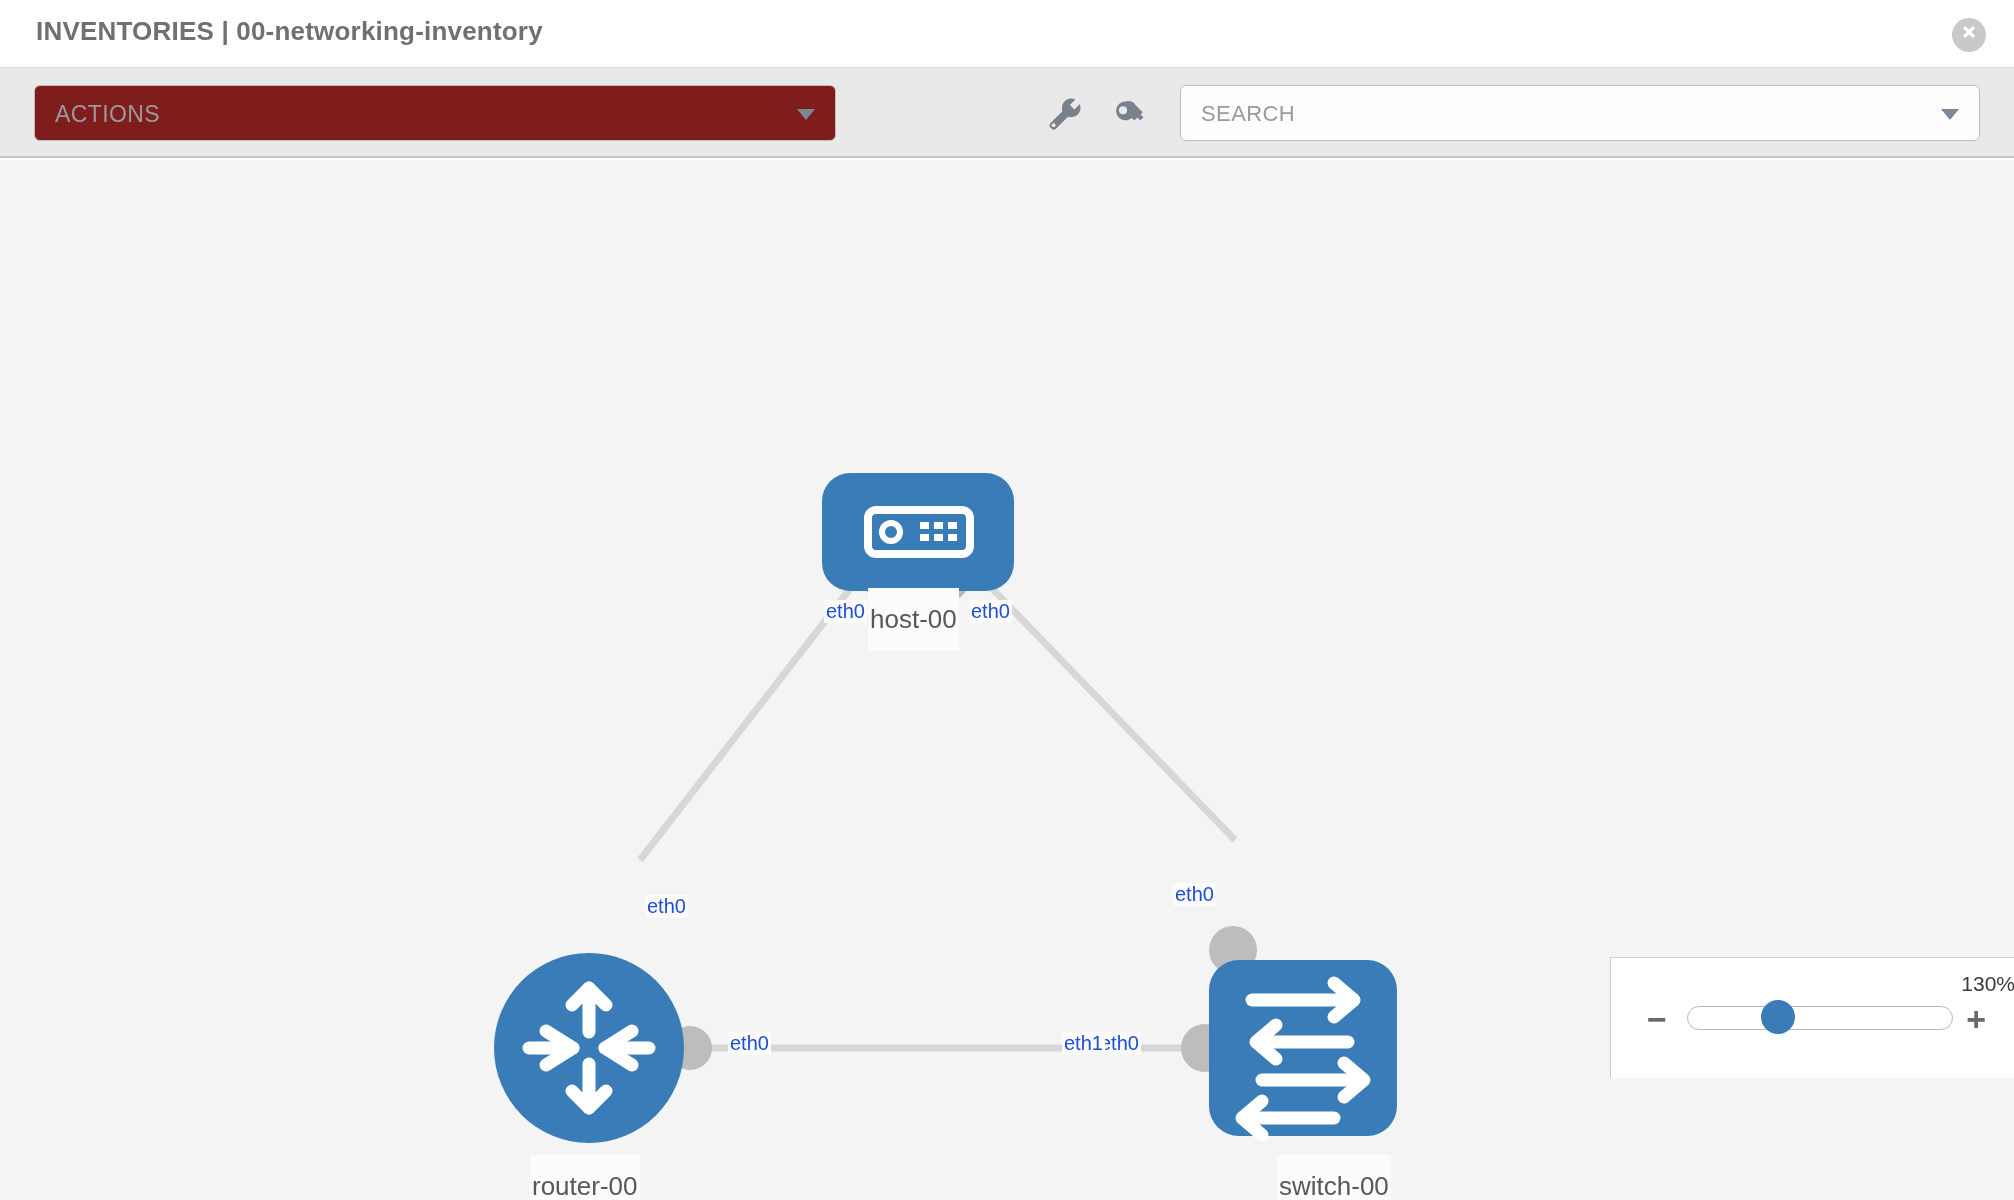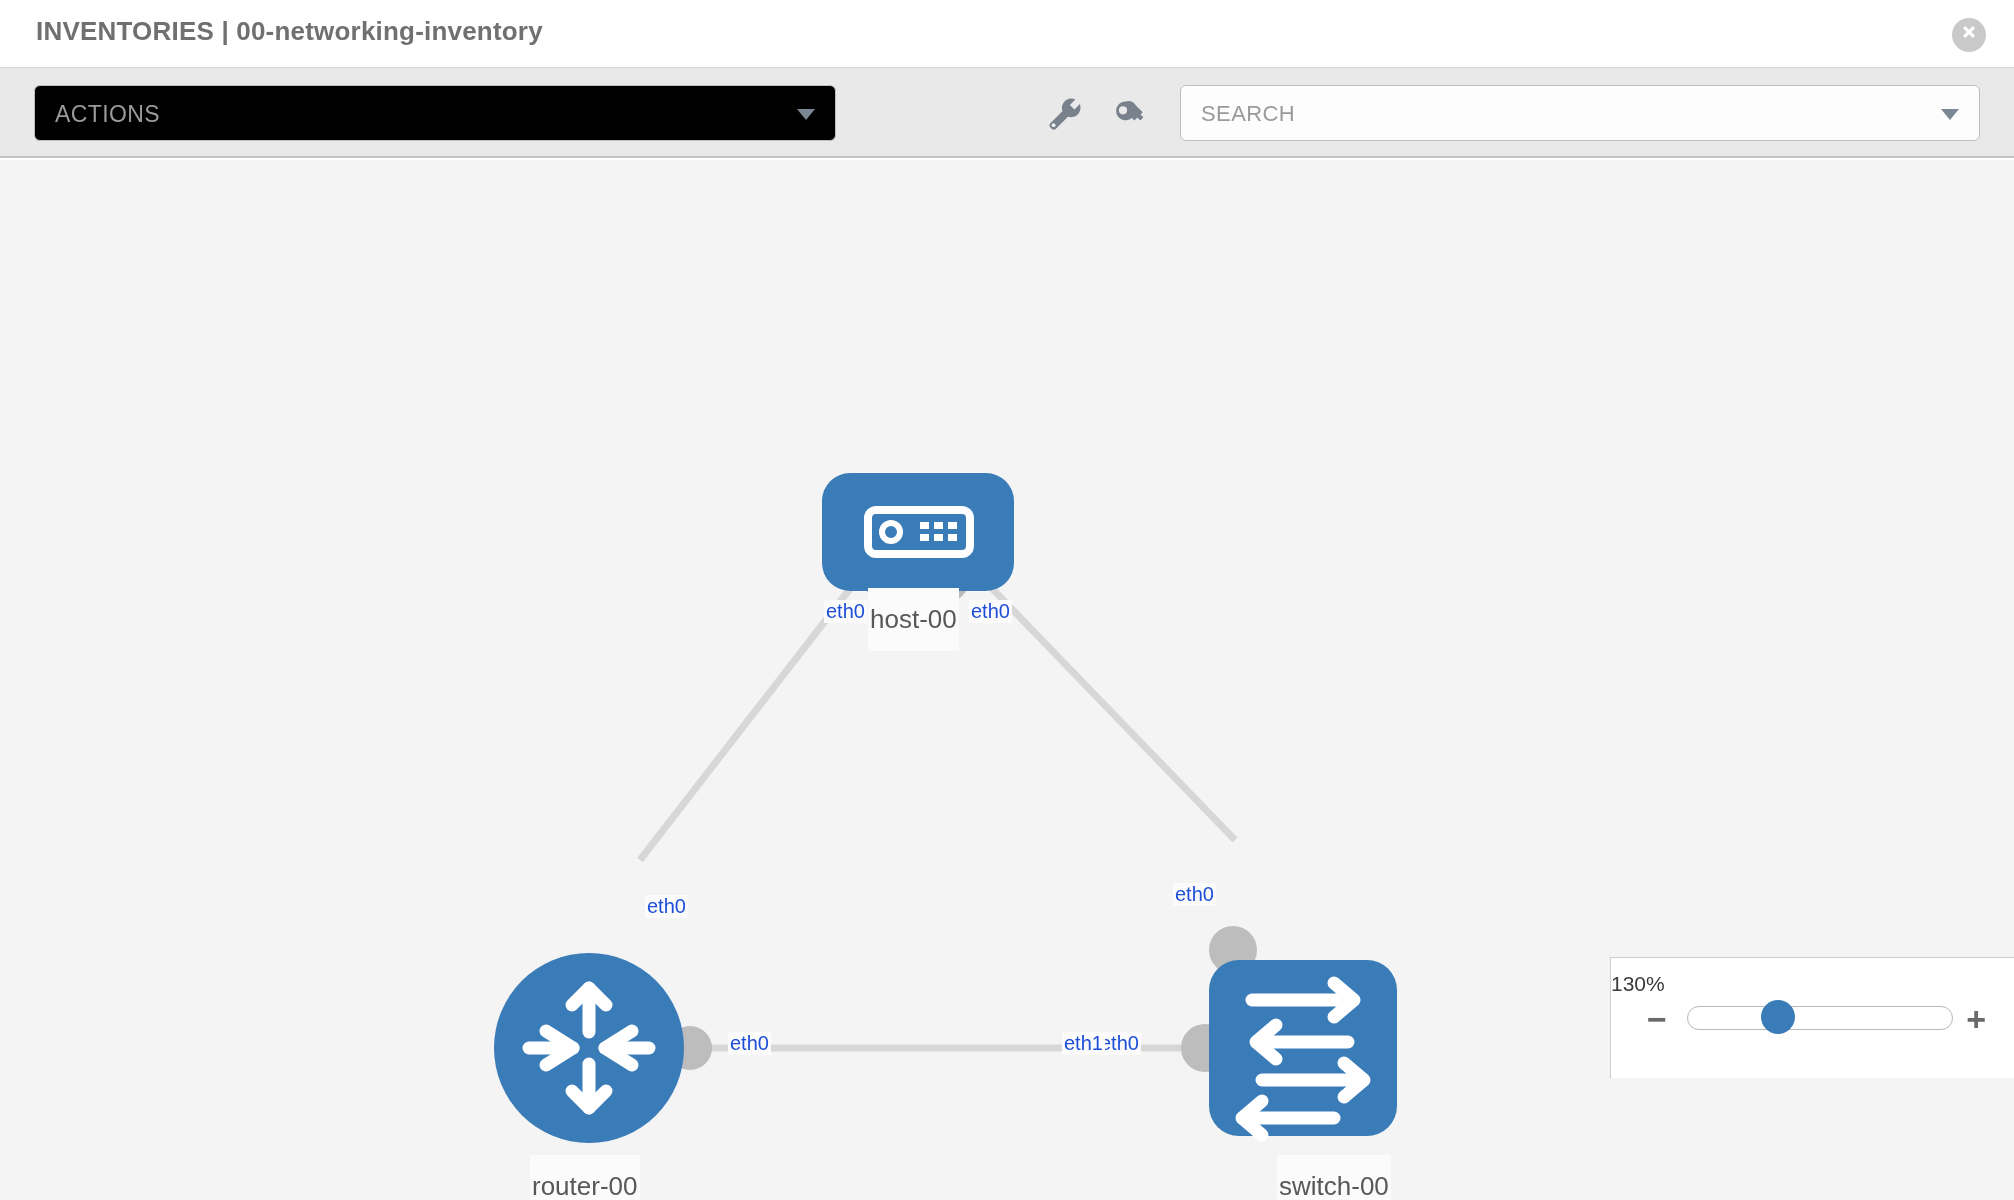--- a/index.html
+++ b/index.html
@@ -36,21 +36,21 @@
   
   .toolbar {
     position: absolute; left: 0; top: 68px;
     width: 2014px; height: 90px;
     background: #e9e9e9;
     border-bottom: 2px solid #c4c4c4;
   }
   .actions-select {
     position: absolute; left: 34px; top: 85px;
     width: 802px; height: 56px;
-    background: #000000;
+    background: #7f1d1d;
     border: 1px solid #bdbdbd;
     border-radius: 6px;
     cursor: pointer;
   }
   .actions-select .sel-label {
     position: absolute; left: 20px; top: 15px;
     font-size: 23px; color: #9a9a9a;
     letter-spacing: 0.4px;
   }
   .caret {
@@ -111,21 +111,21 @@
   
   .zoom-panel {
     position: absolute; right: 0; bottom: 0;
     width: 404px; height: 121px;
     background: #ffffff;
     border-left: 1px solid #cfcfcf;
     border-top: 1px solid #cfcfcf;
   }
   .zoom-value {
     position: absolute; top: 14px; left: 0; width: 404px;
-    text-align: left;
+    text-align: right;
     font-size: 21px; color: #3b3b3b;
   }
   .zoom-minus, .zoom-plus {
     position: absolute; top: 44px;
     font-size: 34px; color: #6a6a6a;
     line-height: 34px; cursor: pointer;
     font-weight: bold;
   }
   .zoom-minus { left: 36px; }
   .zoom-plus  { right: 28px; }

